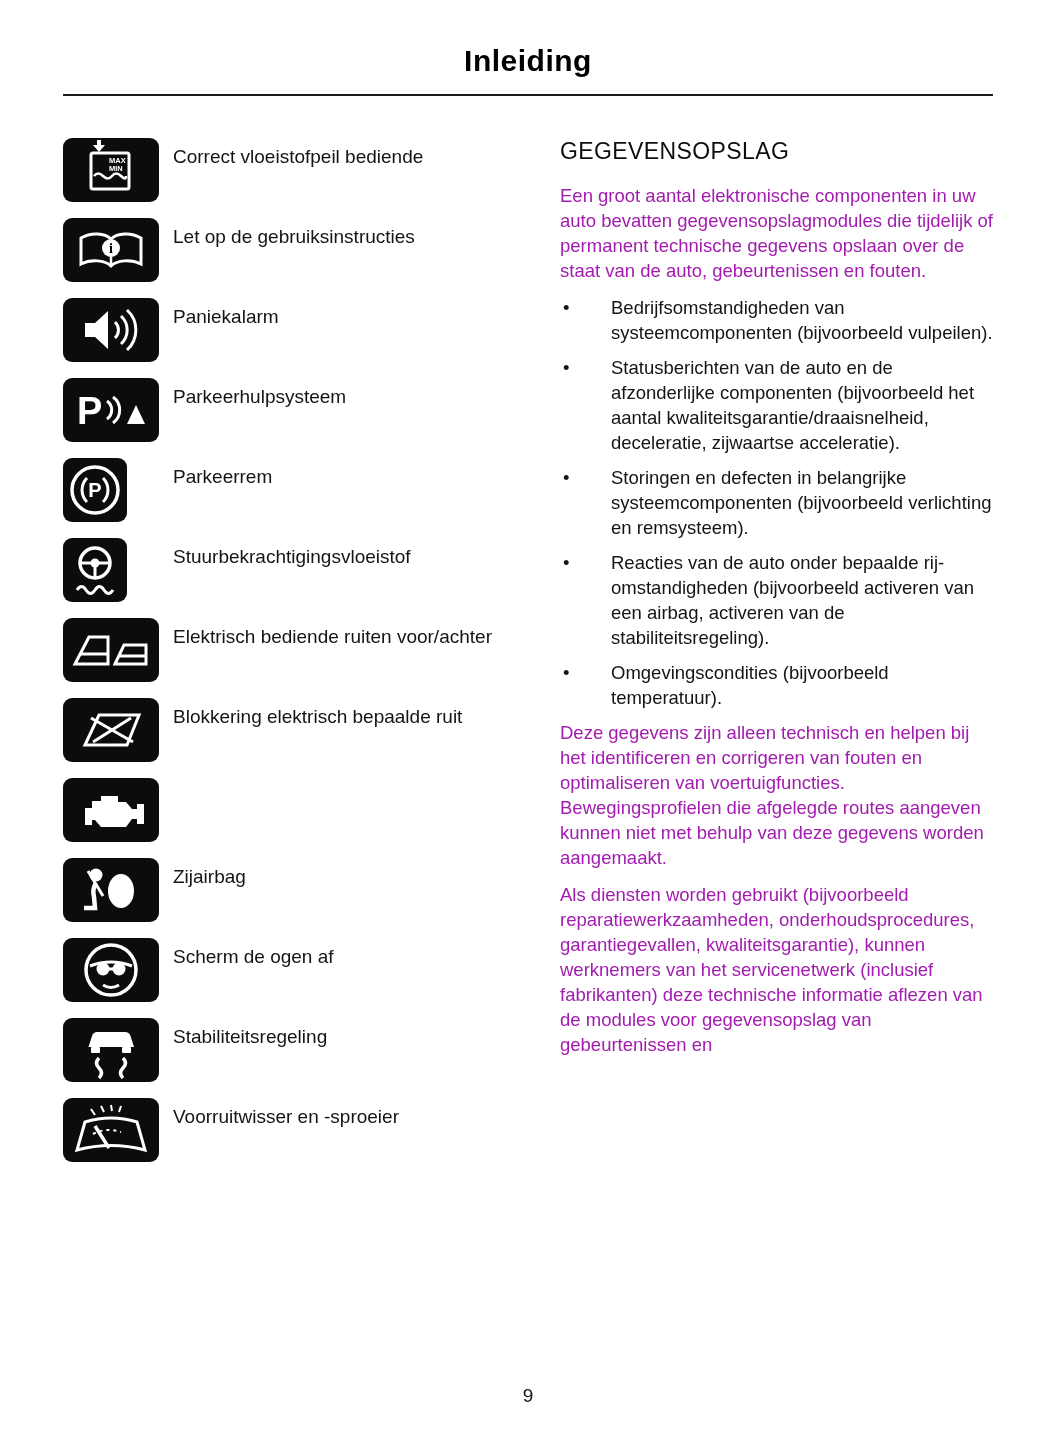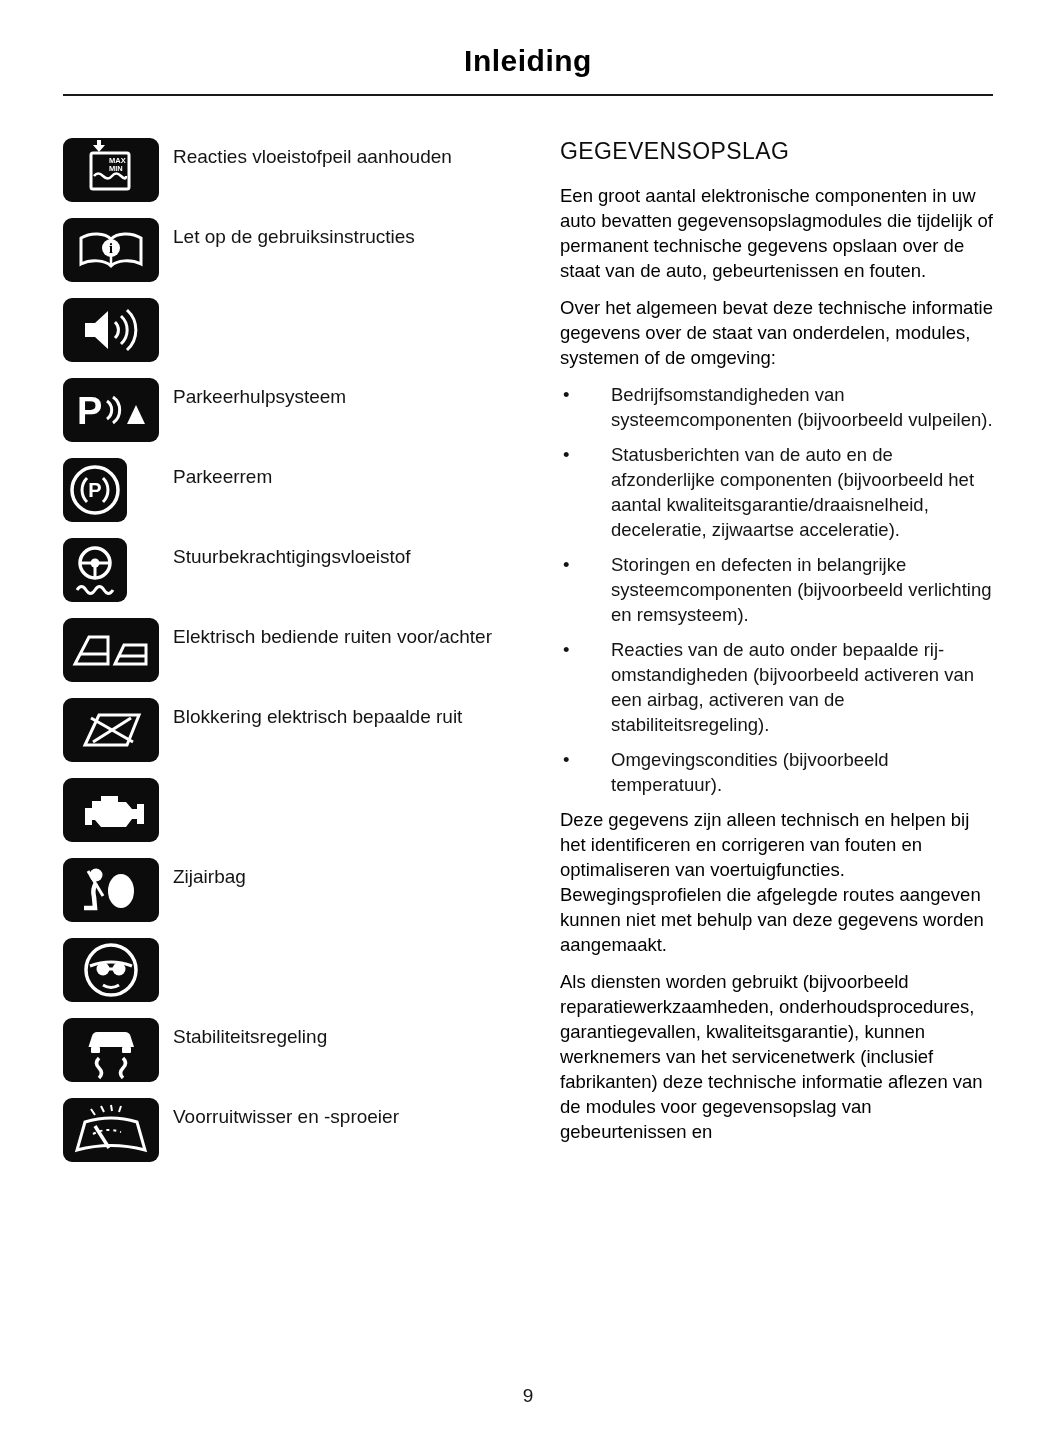--- a/index.html
+++ b/index.html
@@ -49,21 +49,21 @@
     font-size:23px;
     font-weight:normal;
     letter-spacing:0.4px;
     color:#0d0d0d;
     margin-bottom:18px;
   }
   .para {
     font-size:18.5px;
     line-height:25px;
     margin-bottom:12px;
-    color:#000000;
+    color:#a21caf;
   }
   ul.bullets { list-style:none; margin-bottom:2px; }
   ul.bullets li {
     display:flex;
     font-size:18.5px;
     line-height:25px;
     margin-bottom:10px;
     color:#141414;
   }
   .bullet-dot { width:38px; flex:0 0 auto; padding-left:3px; }
@@ -95,21 +95,21 @@
           <svg viewBox="0 0 96 64">
             <rect x="28" y="15" width="38" height="36" rx="2" fill="none" stroke="#fff" stroke-width="3"></rect>
             <rect x="34" y="2" width="4" height="6" fill="#fff"></rect>
             <polygon points="30,7 42,7 36,14" fill="#fff"></polygon>
             <text x="46" y="25" font-size="7.5" font-weight="bold" fill="#fff" font-family="Liberation Sans, sans-serif">MAX</text>
             <text x="46" y="33" font-size="7.5" font-weight="bold" fill="#fff" font-family="Liberation Sans, sans-serif">MIN</text>
             <path d="M31 38 q4 -5 9 0 t9 0 t9 0 t5 0" fill="none" stroke="#fff" stroke-width="2.5"></path>
           </svg>
         </span>
           </span>
-        <span class="symbol-label">Reacties vloeistofpeil aanhouden</span>
+        <span class="symbol-label">Correct vloeistofpeil bediende</span>
       </div>
 
       <div class="symbol-row">
         <span class="icon-slot">
             <span class="icon">
           <svg viewBox="0 0 96 64">
             <path d="M18 20 C28 14 42 15 48 21 C54 15 68 14 78 20 L78 46 C68 41 54 42 48 48 C42 42 28 41 18 46 Z" fill="none" stroke="#fff" stroke-width="3"></path>
             <line x1="48" y1="21" x2="48" y2="48" stroke="#fff" stroke-width="2.5"></line>
             <circle cx="48" cy="30" r="9" fill="#fff"></circle>
             <text x="48" y="35" font-size="14" font-weight="bold" text-anchor="middle" fill="#000" font-family="Liberation Serif, serif">i</text>
@@ -123,20 +123,21 @@
         <span class="icon-slot">
             <span class="icon">
           <svg viewBox="0 0 96 64">
             <path d="M22 25 h10 l13 -12 v38 l-13 -12 h-10 z" fill="#fff"></path>
             <path d="M52 24 a11 11 0 0 1 0 16" fill="none" stroke="#fff" stroke-width="3"></path>
             <path d="M58 18 a19 19 0 0 1 0 28" fill="none" stroke="#fff" stroke-width="3"></path>
             <path d="M64 12 a27 27 0 0 1 0 40" fill="none" stroke="#fff" stroke-width="3"></path>
           </svg>
         </span>
           </span>
+        <span class="symbol-label">Paniekalarm</span>
       </div>
 
       <div class="symbol-row">
         <span class="icon-slot">
             <span class="icon">
           <svg viewBox="0 0 96 64">
             <text x="14" y="46" font-size="38" font-weight="bold" fill="#fff" font-family="Liberation Sans, sans-serif">P</text>
             <path d="M44 23 a11 11 0 0 1 0 18" fill="none" stroke="#fff" stroke-width="3"></path>
             <path d="M50 19 a16 16 0 0 1 0 26" fill="none" stroke="#fff" stroke-width="3"></path>
             <polygon points="64,46 82,46 73,27" fill="#fff"></polygon>
@@ -233,20 +234,21 @@
           <svg viewBox="0 0 96 64">
             <circle cx="48" cy="32" r="25" fill="none" stroke="#fff" stroke-width="3.5"></circle>
             <path d="M27 28 q21 -8 42 0" fill="none" stroke="#fff" stroke-width="3"></path>
             <circle cx="40" cy="31" r="6.5" fill="#fff"></circle>
             <circle cx="56" cy="31" r="6.5" fill="#fff"></circle>
             <line x1="40" y1="31" x2="56" y2="31" stroke="#fff" stroke-width="3"></line>
             <path d="M40 47 q8 5 16 0" fill="none" stroke="#fff" stroke-width="3"></path>
           </svg>
         </span>
           </span>
+        <span class="symbol-label">Scherm de ogen af</span>
       </div>
 
       <div class="symbol-row">
         <span class="icon-slot">
             <span class="icon">
           <svg viewBox="0 0 96 64">
             <path d="M34 14 h28 q4 0 5.5 4 l3.5 11 h-45.5 l3.5 -11 q1.5 -4 5 -4 z" fill="#fff"></path>
             <rect x="28" y="29" width="9" height="6" rx="1" fill="#fff"></rect>
             <rect x="59" y="29" width="9" height="6" rx="1" fill="#fff"></rect>
             <path d="M36 40 q-5 5 0 10 t0 10" fill="none" stroke="#fff" stroke-width="3.5"></path>
@@ -270,21 +272,20 @@
           </span>
         <span class="symbol-label">Voorruitwisser en -sproeier</span>
       </div>
 
     </div>
 
     <div class="col-right">
       <h2 class="section-heading">GEGEVENSOPSLAG</h2>
 
       <p class="para">Een groot aantal elektronische componenten in uw auto bevatten gegevensopslagmodules die tijdelijk of permanent technische gegevens opslaan over de staat van de auto, gebeurtenissen en fouten.</p>
-      <p class="para">Over het algemeen bevat deze technische informatie gegevens over de staat van onderdelen, modules, systemen of de omgeving:</p>
 
       <ul class="bullets">
         <li>
           <span class="bullet-dot">•</span>
           <span class="bullet-text">Bedrijfsomstandigheden van systeemcomponenten (bijvoorbeeld vulpeilen).</span>
         </li>
         <li>
           <span class="bullet-dot">•</span>
           <span class="bullet-text">Statusberichten van de auto en de afzonderlijke componenten (bijvoorbeeld het aantal kwaliteitsgarantie/draaisnelheid, deceleratie, zijwaartse acceleratie).</span>
         </li>

